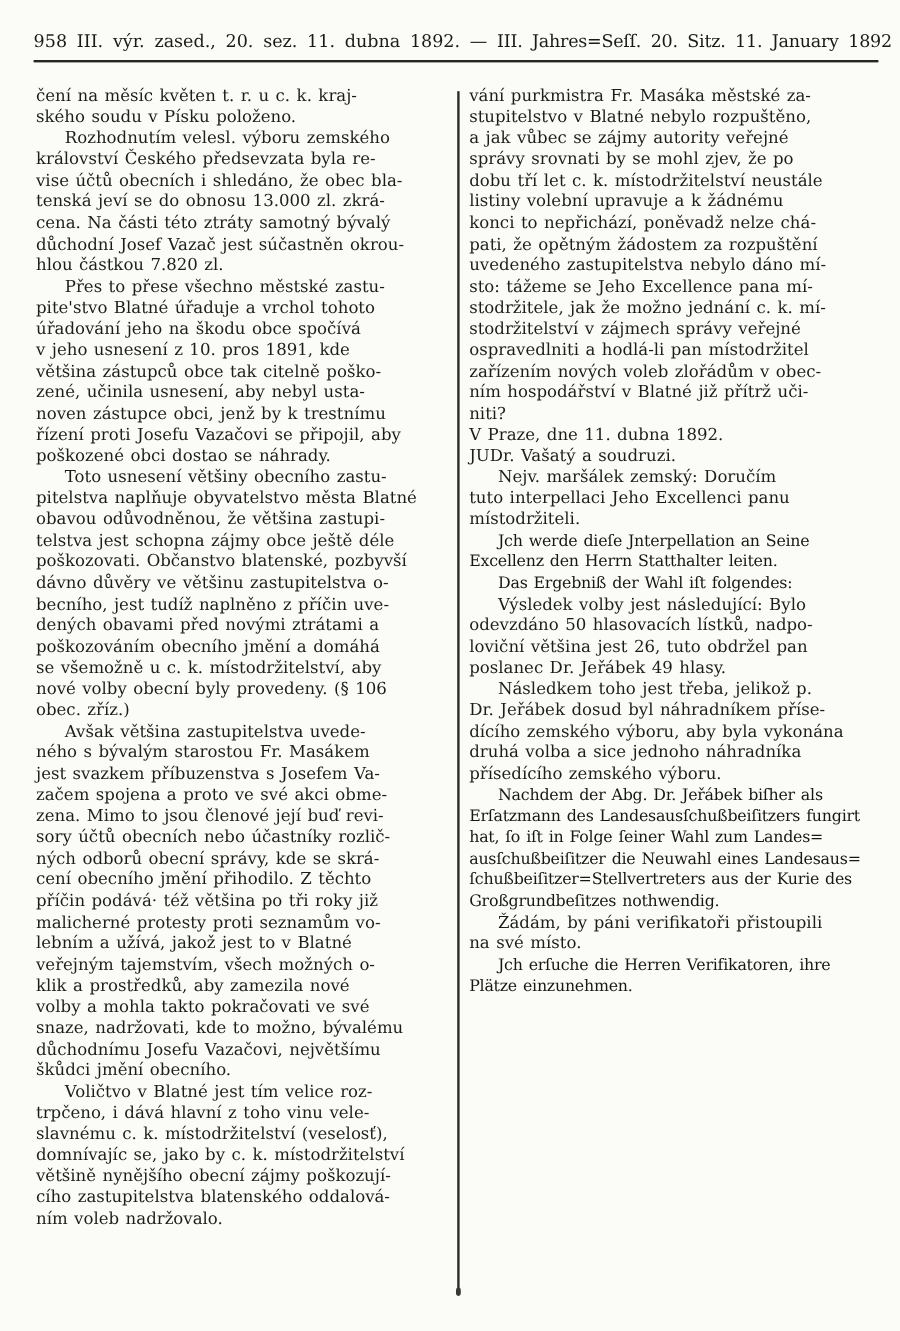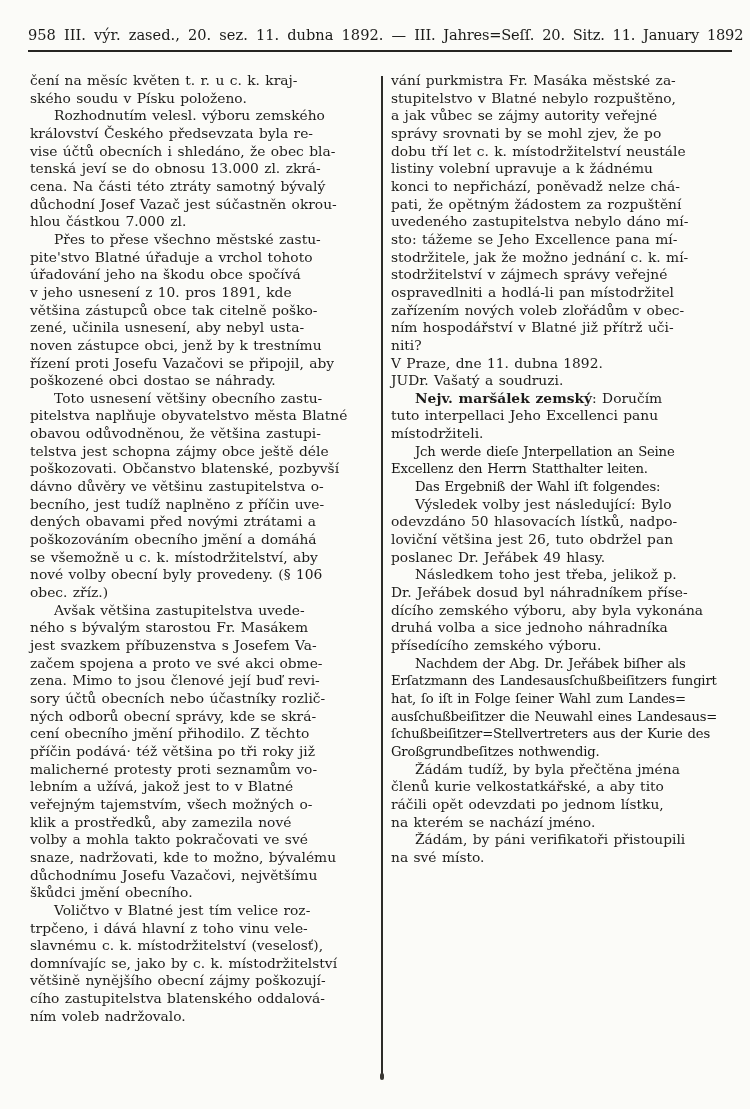--- a/index.html
+++ b/index.html
@@ -35,39 +35,39 @@
     word-spacing: 1px;
   }
   .col-left  { left: 30px;  width: 352px; }
   .col-right { left: 391px; width: 345px; }
   p.para { margin: 0; white-space: pre; }
   .indent { text-indent: 24px; }
   .fraktur { font-size: 13.2px; letter-spacing: -0.2px; color: #161614; }
   .dateline  { margin-left: 50px; }
   .signature { margin-left: 138px; }
   .gap { margin-top: 16px; }
-  b { font-weight: bold; }
+  b { font-weight: normal; }
 </style>
 </head>
 <body>
 
 <div class="header"><span>958 III. výr. zased., 20. sez. 11. dubna 1892. — </span><span class="fraktur-inline">III. Jahres=Seſſ. 20. Sitz. 11. January 1892</span></div>
 <div class="header-rule"></div>
 <div class="divider"></div>
 
 <div class="column col-left">
   <p class="para">čení na měsíc květen t. r. u c. k. kraj-
 ského soudu v Písku položeno.</p>
   <p class="para indent">Rozhodnutím velesl. výboru zemského
 království Českého předsevzata byla re-
 vise účtů obecních i shledáno, že obec bla-
 tenská jeví se do obnosu 13.000 zl. zkrá-
 cena. Na části této ztráty samotný bývalý
 důchodní Josef Vazač jest súčastněn okrou-
-hlou částkou 7.000 zl.</p>
+hlou částkou 7.820 zl.</p>
   <p class="para indent">Přes to přese všechno městské zastu-
 pite'stvo Blatné úřaduje a vrchol tohoto
 úřadování jeho na škodu obce spočívá
 v jeho usnesení z 10. pros 1891, kde
 většina zástupců obce tak citelně poško-
 zené, učinila usnesení, aby nebyl usta-
 noven zástupce obci, jenž by k trestnímu
 řízení proti Josefu Vazačovi se připojil, aby
 poškozené obci dostao se náhrady.</p>
   <p class="para indent">Toto usnesení většiny obecního zastu-
@@ -141,19 +141,17 @@
 Dr. Jeřábek dosud byl náhradníkem příse-
 dícího zemského výboru, aby byla vykonána
 druhá volba a sice jednoho náhradníka
 přísedícího zemského výboru.</p>
   <p class="para indent fraktur">Nachdem der Abg. Dr. Jeřábek biſher als
 Erſatzmann des Landesausſchußbeiſitzers fungirt
 hat, ſo iſt in Folge ſeiner Wahl zum Landes=
 ausſchußbeiſitzer die Neuwahl eines Landesaus=
 ſchußbeiſitzer=Stellvertreters aus der Kurie des
 Großgrundbeſitzes nothwendig.</p>
-  <p class="para indent">Žádám tudíž, by byla přečtěna jména
-členů kurie velkostatkářské, a aby tito
-ráčili opět odevzdati po jednom lístku,
-na kterém se nachází jméno.</p>
   <p class="para indent">Žádám, by páni verifikatoři přistoupili
 na své místo.</p>
+  <p class="para indent fraktur">Jch erſuche die Herren Verifikatoren, ihre
+Plätze einzunehmen.</p>
 </div>
 
 </body></html>

